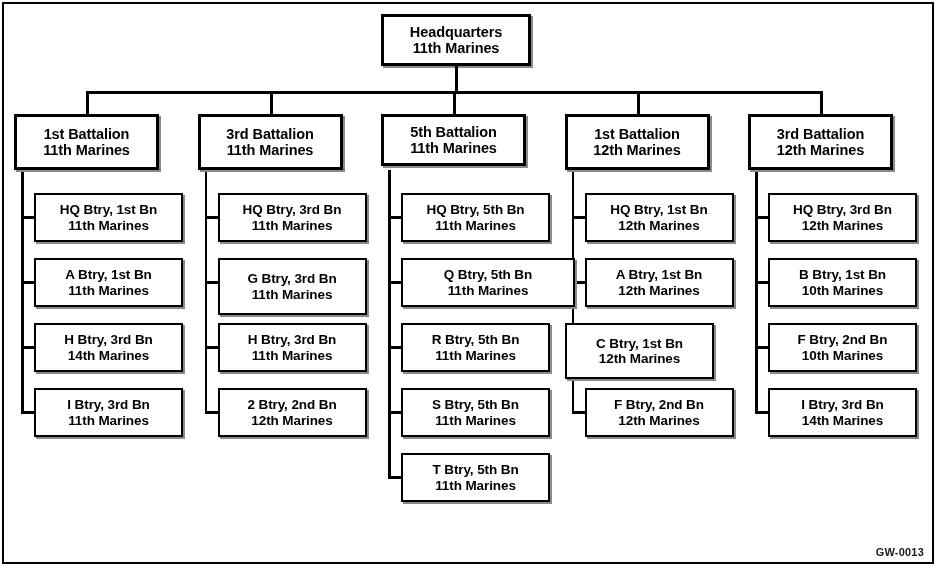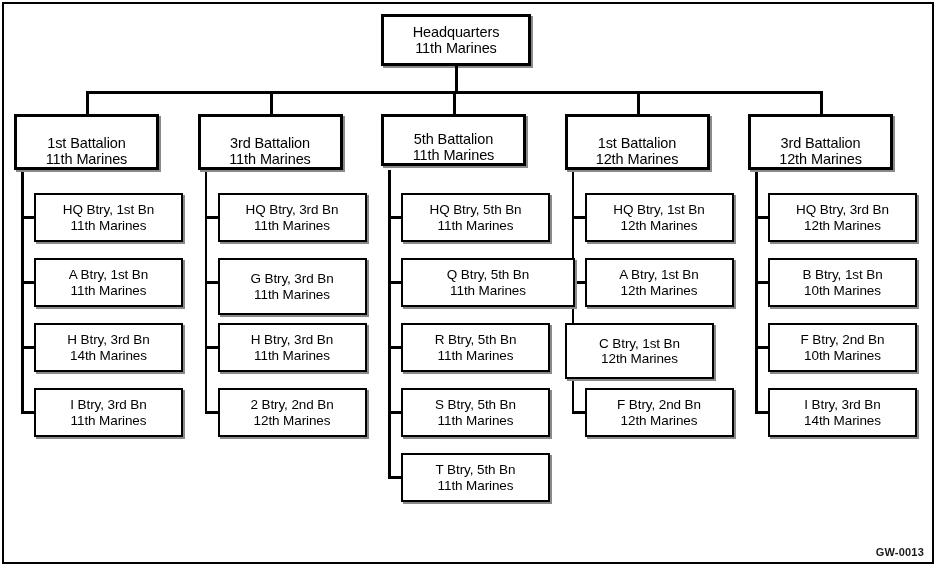--- a/index.html
+++ b/index.html
@@ -37,38 +37,37 @@
     position: absolute;
     box-sizing: border-box;
     background: #ffffff;
     border: 3px solid #000000;
     display: flex;
     flex-direction: column;
     align-items: center;
     justify-content: center;
     text-align: center;
     color: #000000;
-    font-weight: normal;
+    font-weight: bold;
     line-height: 1.12;
     letter-spacing: -0.1px;
     box-shadow: 2px 2px 0 0 #8a8a8a;
   }
   .node .line1, .node .line2 {
     display: block;
     white-space: nowrap;
   }
 
   .node-hq {
     font-size: 14.5px;
     border-width: 3px;
   }
   .node-bn {
     font-size: 14.5px;
     border-width: 3px;
-    justify-content: flex-end;
   }
   .node-btry {
     font-size: 13.5px;
     border-width: 2.5px;
   }
 
   
   .conn {
     position: absolute;
     background: #000000;

